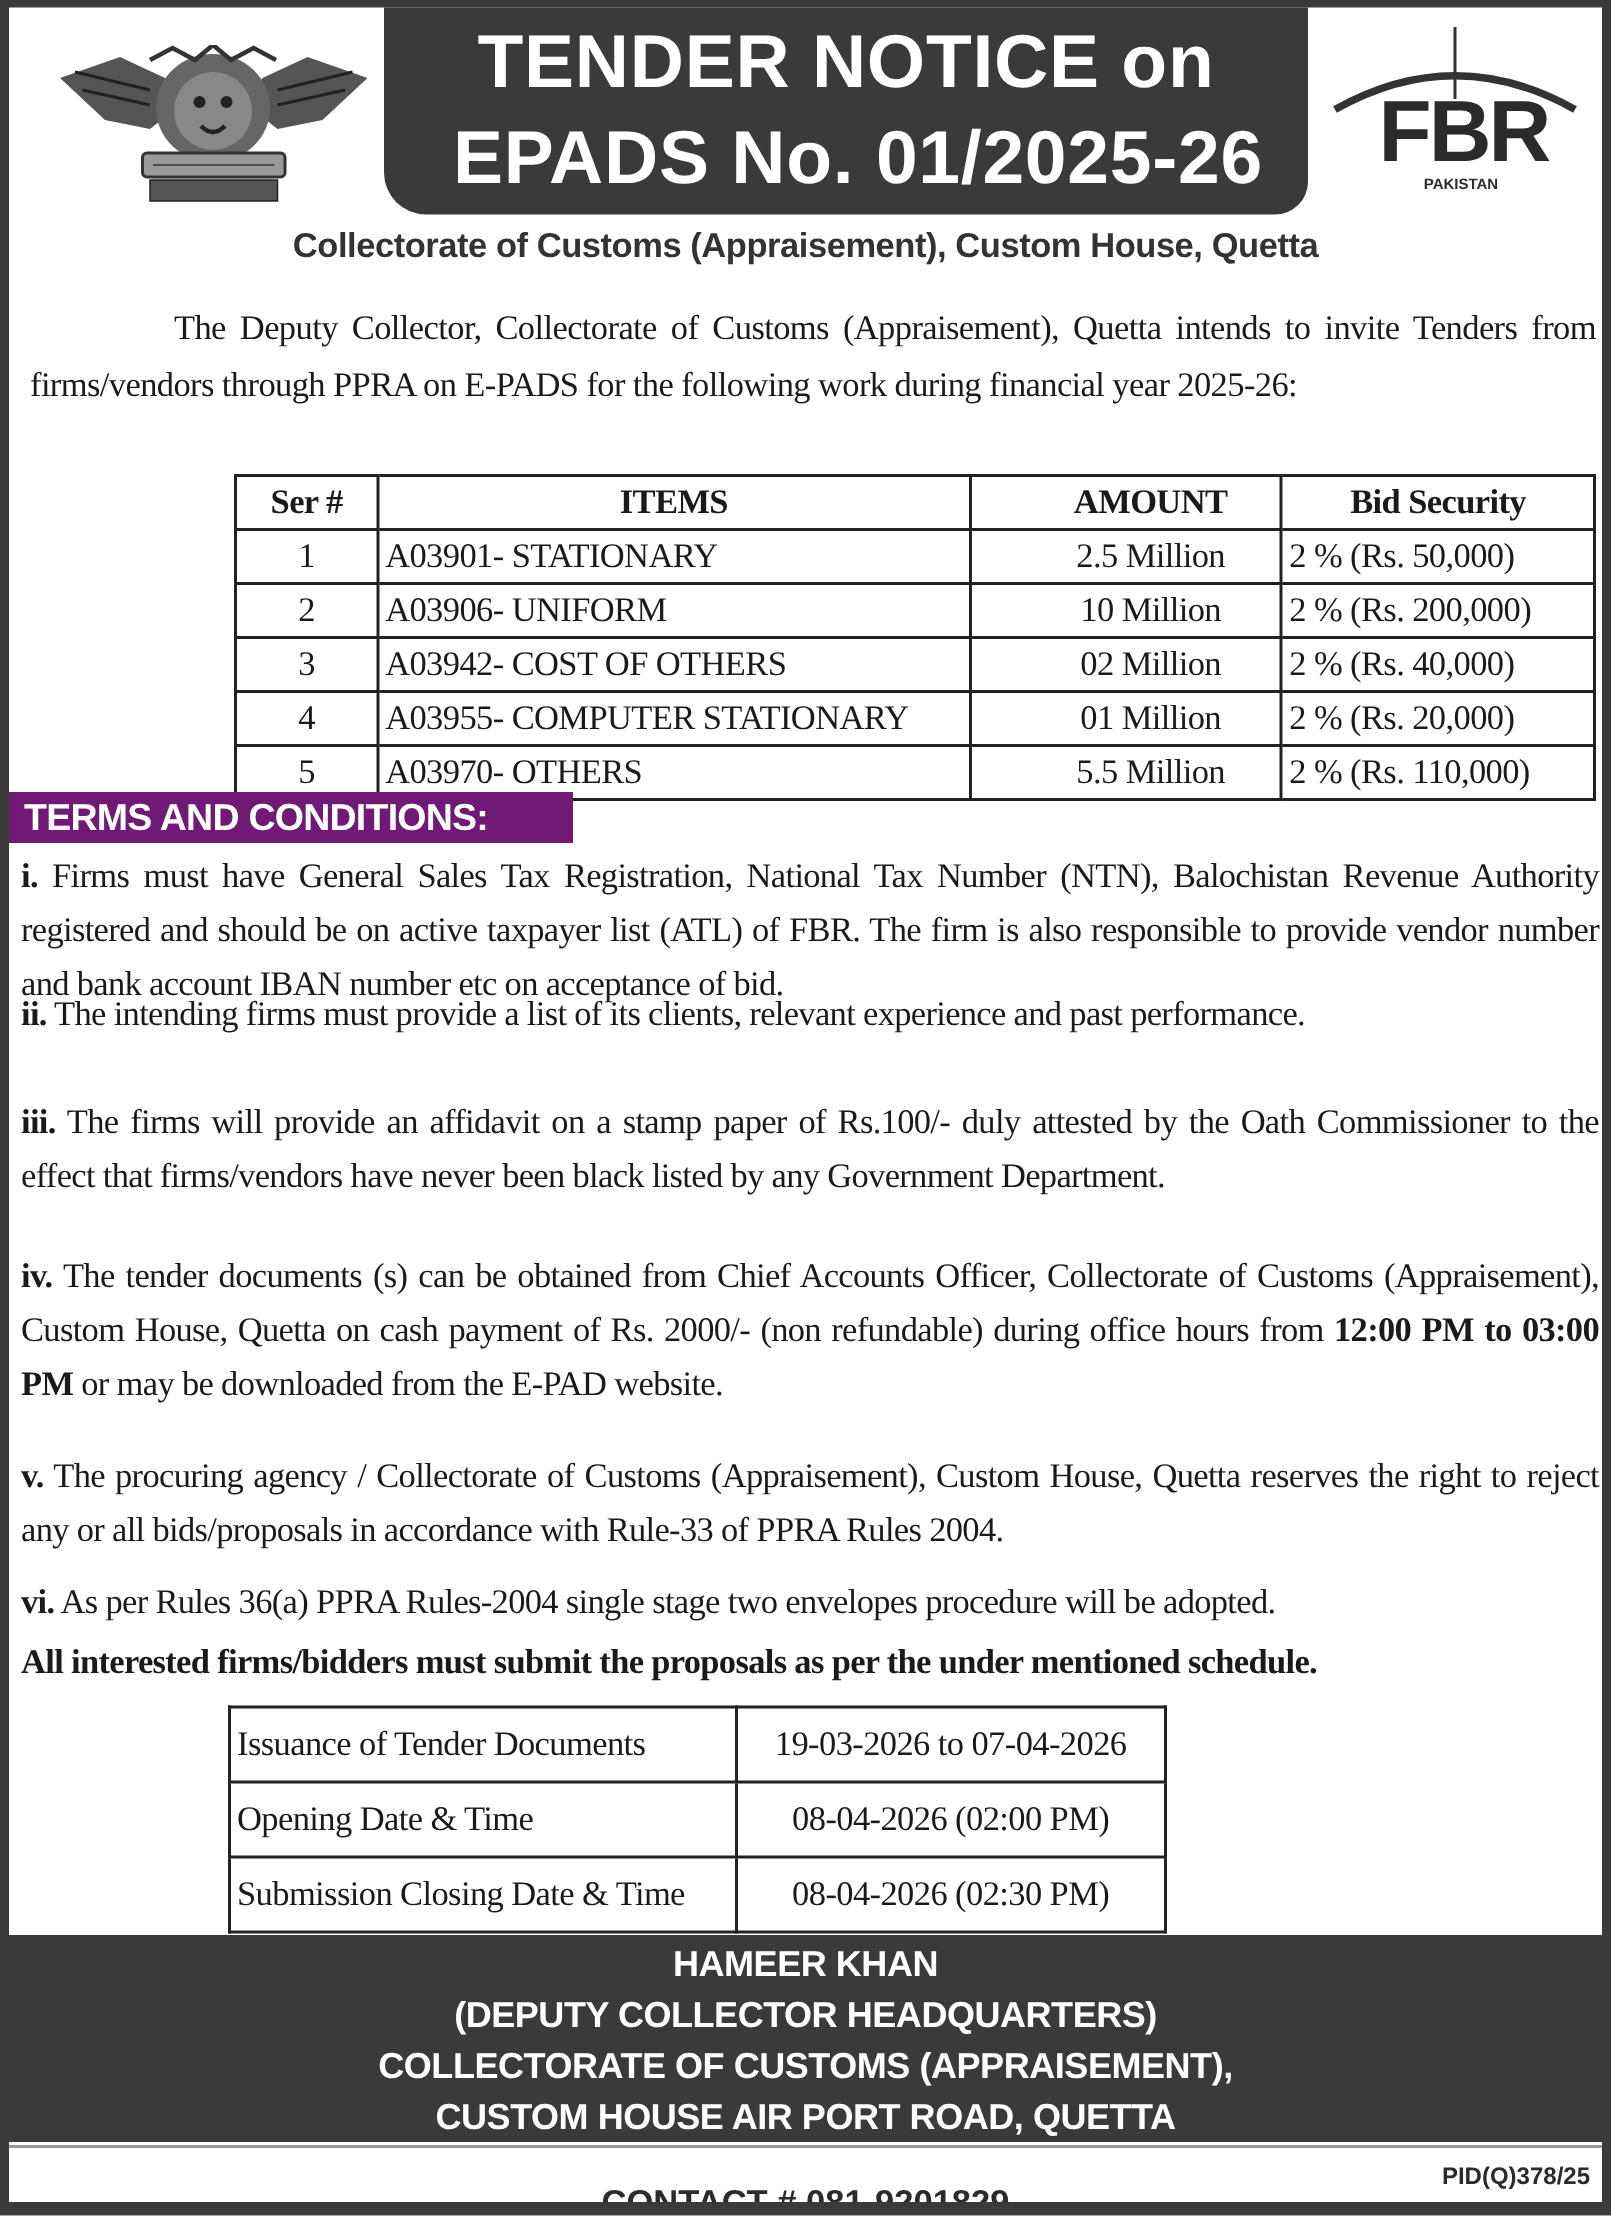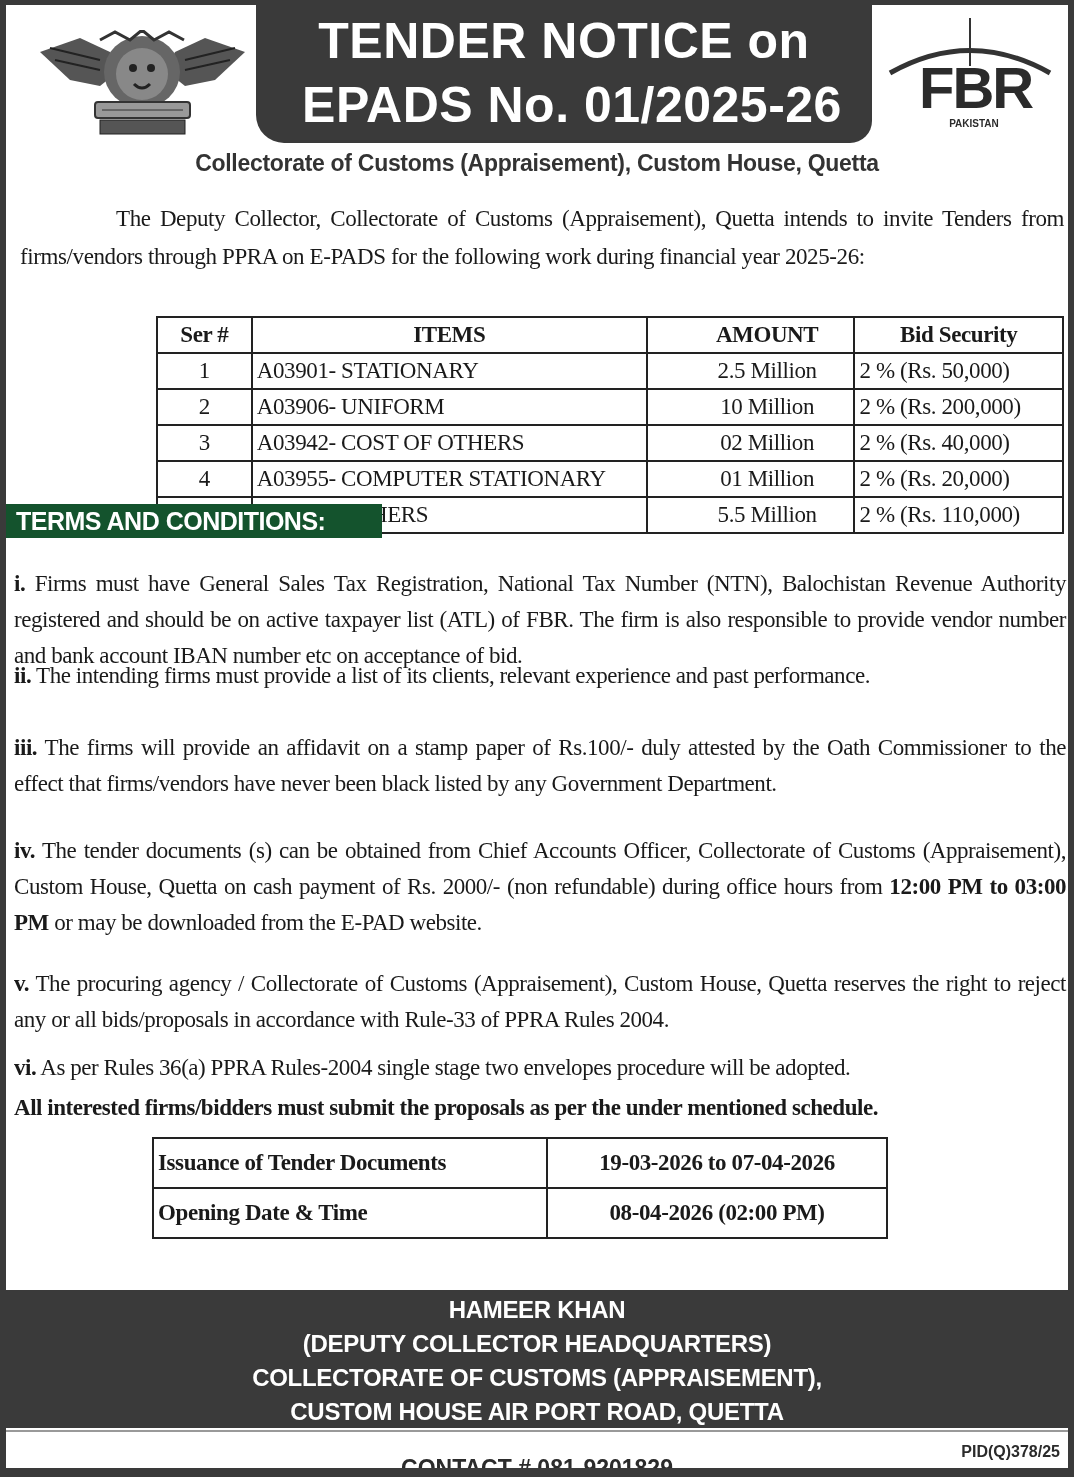--- a/index.html
+++ b/index.html
@@ -56,35 +56,35 @@
       font-family: "Liberation Serif", serif; font-weight: normal; letter-spacing: -0.4px;
     }
     .items-table th { font-weight: bold; font-size: 23px; }
     .items-table .c-ser { width: 95px; text-align: center; }
     .items-table .c-item { width: 396px; text-align: left; }
     .items-table .c-amt { width: 208px; text-align: center; padding-left: 37px; }
     .items-table .c-bid { width: 209px; text-align: left; }
     .items-table th.c-item, .items-table th.c-bid { text-align: center; }
 
     .terms-heading {
-      position: absolute; left: 6px; top: 504px; width: 376px; height: 34px;
-      background: #14532d; color: #fff;
+      position: absolute; left: 6px; top: 528px; width: 376px; height: 34px;
+      background: #701a75; color: #fff;
       font-family: "Liberation Sans", sans-serif; font-weight: bold; font-size: 25px; line-height: 34px;
       padding-left: 10px; letter-spacing: -0.5px;
     }
 
     .term {
       position: absolute; left: 14px; width: 1052px;
       font-size: 23px; line-height: 36px; text-align: justify; letter-spacing: -0.45px;
       font-family: "Liberation Serif", serif;
     }
     .term .num { font-weight: bold; }
     .bold { font-weight: bold; }
 
-    .schedule-table { position: absolute; left: 152px; top: 1137px; width: 736px; font-weight: bold; }
+    .schedule-table { position: absolute; left: 152px; top: 1137px; width: 626px; }
     .schedule-table td {
       border: 2px solid #222; font-size: 23px; height: 50px; padding: 0 4px;
       font-family: "Liberation Serif", serif; letter-spacing: -0.4px;
     }
     .schedule-table .s-label { width: 378px; text-align: left; }
     .schedule-table .s-val { width: 326px; text-align: center; }
 
     .signature {
       position: absolute; left: 0; top: 1290px; width: 1074px; height: 138px;
       background: #3a3a3a; color: #fff; text-align: center;
@@ -224,20 +224,24 @@
 <table class="schedule-table">
   <tbody>
     <tr>
       <td class="s-label">Issuance of Tender Documents</td>
       <td class="s-val">19-03-2026 to 07-04-2026</td>
     </tr>
     <tr>
       <td class="s-label">Opening Date &amp; Time</td>
       <td class="s-val">08-04-2026 (02:00 PM)</td>
     </tr>
+    <tr>
+      <td class="s-label">Submission Closing Date &amp; Time</td>
+      <td class="s-val">08-04-2026 (02:30 PM)</td>
+    </tr>
   </tbody>
 </table>
 
 <div class="signature">
   <div class="sig-line">HAMEER KHAN</div>
   <div class="sig-line">(DEPUTY COLLECTOR HEADQUARTERS)</div>
   <div class="sig-line">COLLECTORATE OF CUSTOMS (APPRAISEMENT),</div>
   <div class="sig-line">CUSTOM HOUSE AIR PORT ROAD, QUETTA</div>
 </div>
 

